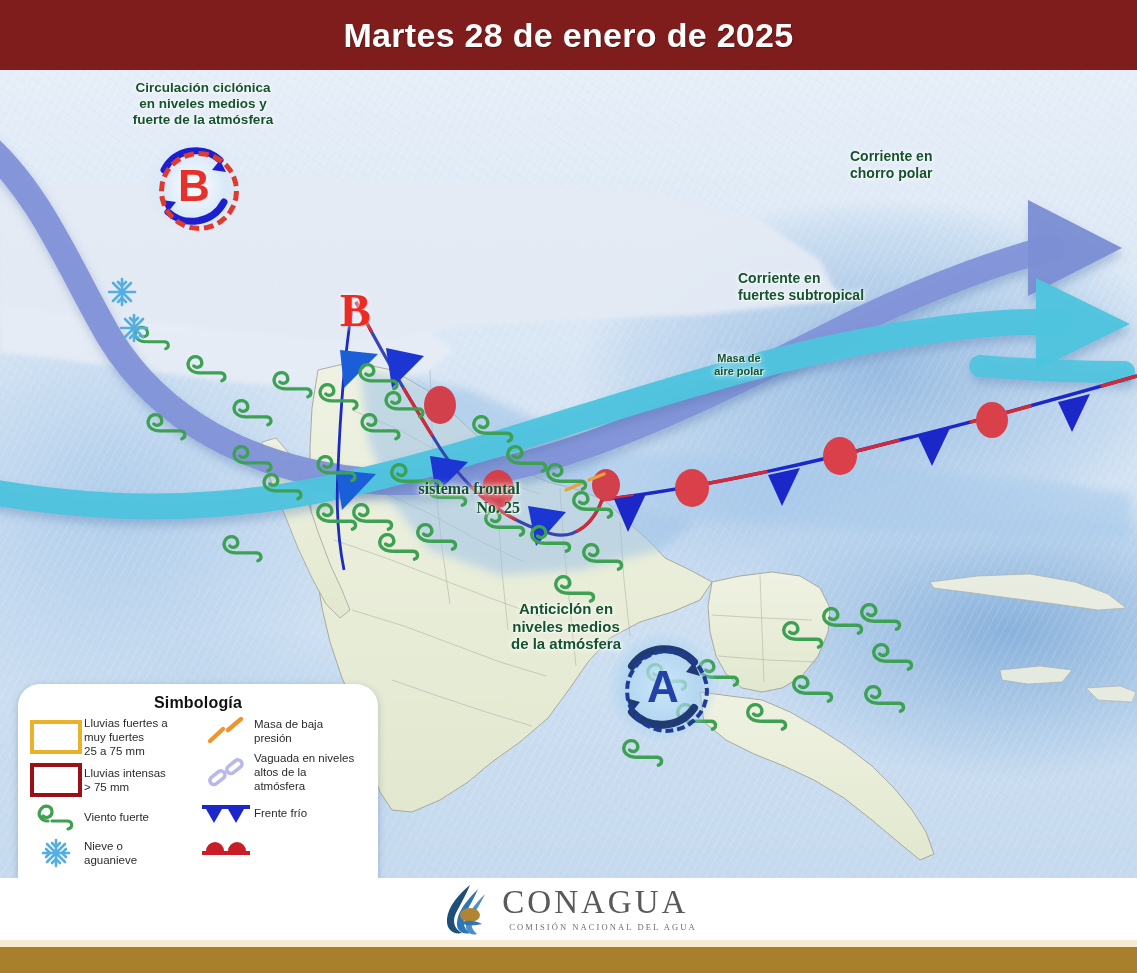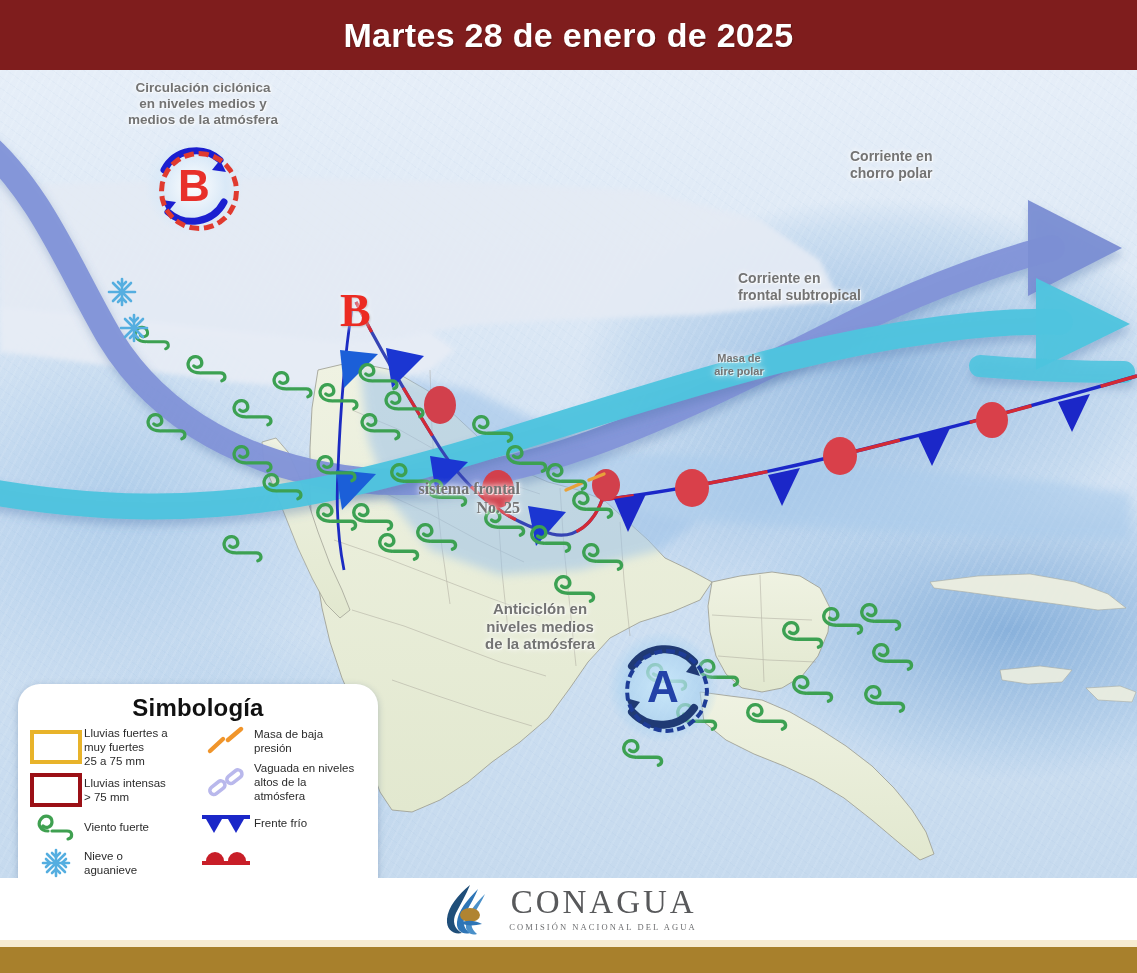--- a/index.html
+++ b/index.html
@@ -40,44 +40,44 @@
     background:radial-gradient(circle,rgba(255,255,255,.95) 0%,rgba(214,232,248,.75) 45%,rgba(190,216,240,0) 70%);}
   .dash-ring{position:absolute;left:15px;top:15px;width:70px;height:70px;border-radius:50%;
     border:5px dashed #E03A2F;}
   .dash-ring.anti{border-color:#1E3C96;border-width:4px;}
   .ring-letter{position:absolute;inset:0;display:flex;align-items:center;justify-content:center;
     font-size:44px;font-weight:bold;font-family:"Liberation Sans",sans-serif;}
   .ring-letter.low{color:#E8302A;}
   .ring-letter.high{color:#2342A8;}
 
   
-  .maplabel{position:absolute;font-weight:bold;color:#737373;line-height:1.18;
+  .maplabel{position:absolute;font-weight:bold;color:#14532d;line-height:1.18;
     font-family:"Liberation Sans",sans-serif;
     text-shadow:0 0 5px rgba(255,255,255,.95),0 0 9px rgba(255,255,255,.85),1px 1px 0 rgba(255,255,255,.7);}
 
   
   #low-B{position:absolute;left:340px;top:214px;font-size:46px;font-weight:bold;color:#EC2B22;
     font-family:"Liberation Serif",serif;
     text-shadow:0 0 6px rgba(255,255,255,.9),1px 1px 2px rgba(0,0,0,.25);}
 
   
   #legend{position:absolute;left:18px;top:614px;width:360px;height:248px;
     background:#ffffff;border-radius:22px;box-shadow:0 2px 7px rgba(40,70,110,.28);}
-  #legend-title{text-align:center;font-size:24px;font-weight:bold;color:#111;
+  #legend-title{text-align:center;font-size:16px;font-weight:bold;color:#111;
     padding-top:10px;letter-spacing:.2px;}
   .legend-cols{display:flex;padding:4px 8px 0 10px;}
   .legend-col{width:170px;}
   .legend-row{display:flex;align-items:center;margin-bottom:5px;min-height:29px;}
   .legend-icon{width:56px;flex:0 0 56px;display:flex;align-items:center;justify-content:center;}
   .legend-text{font-size:11.5px;color:#2b2b2b;line-height:1.22;font-family:"Liberation Sans",sans-serif;}
   .box-gold{width:44px;height:26px;border:4px solid #E8B32A;background:#fff;}
   .box-red{width:44px;height:26px;border:4px solid #9B1016;background:#fff;}
 
   
-  #footer{position:absolute;left:0;top:878px;width:1137px;height:75px;background:#fff;text-align:right;}
+  #footer{position:absolute;left:0;top:878px;width:1137px;height:75px;background:#fff;}
   #logo-wrap{position:absolute;left:0;top:0;width:1137px;height:62px;
     display:flex;align-items:center;justify-content:center;gap:10px;}
   #logo-text{display:flex;flex-direction:column;justify-content:center;}
   #logo-name{font-size:33px;letter-spacing:3px;color:#58595B;font-family:"Liberation Serif",serif;line-height:1;}
   #logo-sub{font-size:8.5px;letter-spacing:2.1px;color:#6d6e70;font-family:Liberation Serif, serif;margin-top:3px;margin-left:7px;}
   #cream-bar{position:absolute;left:0;top:62px;width:1137px;height:7px;background:#F7EBD2;}
   #gold-bar{position:absolute;left:0;top:69px;width:1137px;height:26px;background:#A8802C;}
 </style>
 </head>
 <body>
@@ -444,44 +444,44 @@
       </svg>
       <div class="dash-ring anti" style="left:17px;top:17px;width:76px;height:76px;"></div>
       <div class="ring-letter high">A</div>
     </div>
 
     <div id="low-B">B</div>
 
     <div class="maplabel" style="left:108px;top:10px;width:190px;text-align:center;font-size:13.5px;">
       <div>Circulación ciclónica</div>
       <div>en niveles medios y</div>
-      <div>medios de la atmósfera</div>
+      <div>fuerte de la atmósfera</div>
     </div>
 
     <div class="maplabel" style="left:850px;top:78px;width:180px;font-size:14px;">
       <div>Corriente en</div>
       <div>chorro polar</div>
     </div>
 
     <div class="maplabel" style="left:738px;top:200px;width:210px;font-size:14px;">
       <div>Corriente en</div>
-      <div>frontal subtropical</div>
+      <div>fuertes subtropical</div>
     </div>
 
     <div class="maplabel" style="left:664px;top:282px;width:150px;text-align:center;font-size:11px;">
       <div>Masa de</div>
       <div>aire polar</div>
     </div>
 
     <div class="maplabel" style="left:330px;top:410px;width:190px;text-align:right;font-size:16px;font-family:'Liberation Serif',serif;">
       <div>sistema frontal</div>
       <div>No. 25</div>
     </div>
 
-    <div class="maplabel" style="left:440px;top:530px;width:200px;text-align:center;font-size:15px;">
+    <div class="maplabel" style="left:466px;top:530px;width:200px;text-align:center;font-size:15px;">
       <div>Anticiclón en</div>
       <div>niveles medios</div>
       <div>de la atmósfera</div>
     </div>
 
     <div id="legend">
       <div id="legend-title">Simbología</div>
       <div class="legend-cols">
 
         <div class="legend-col">

